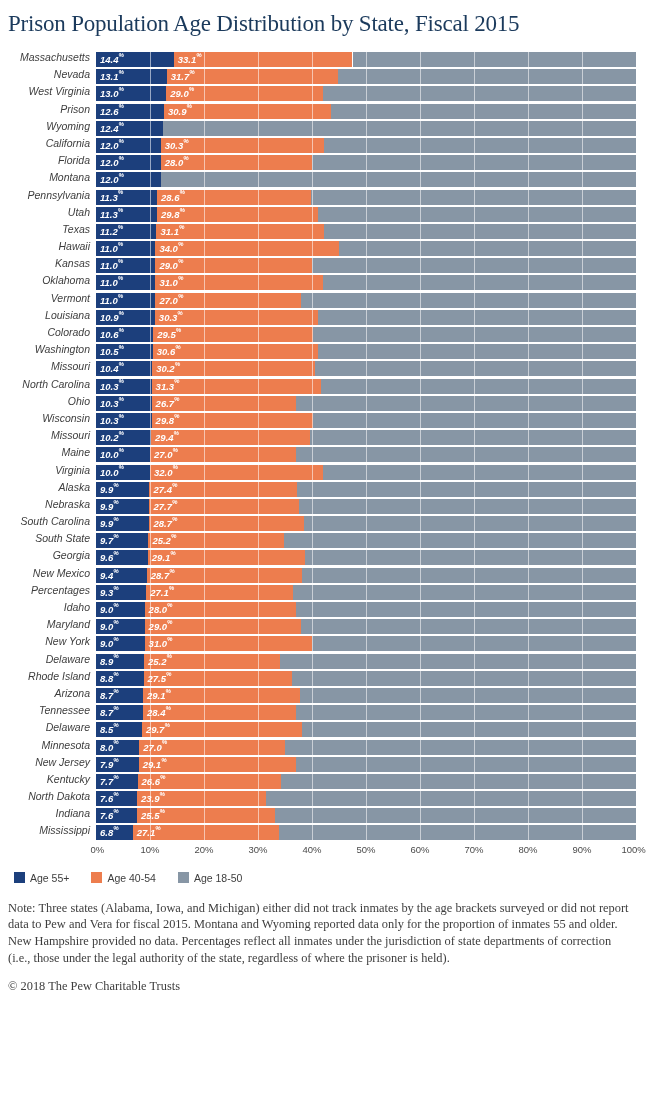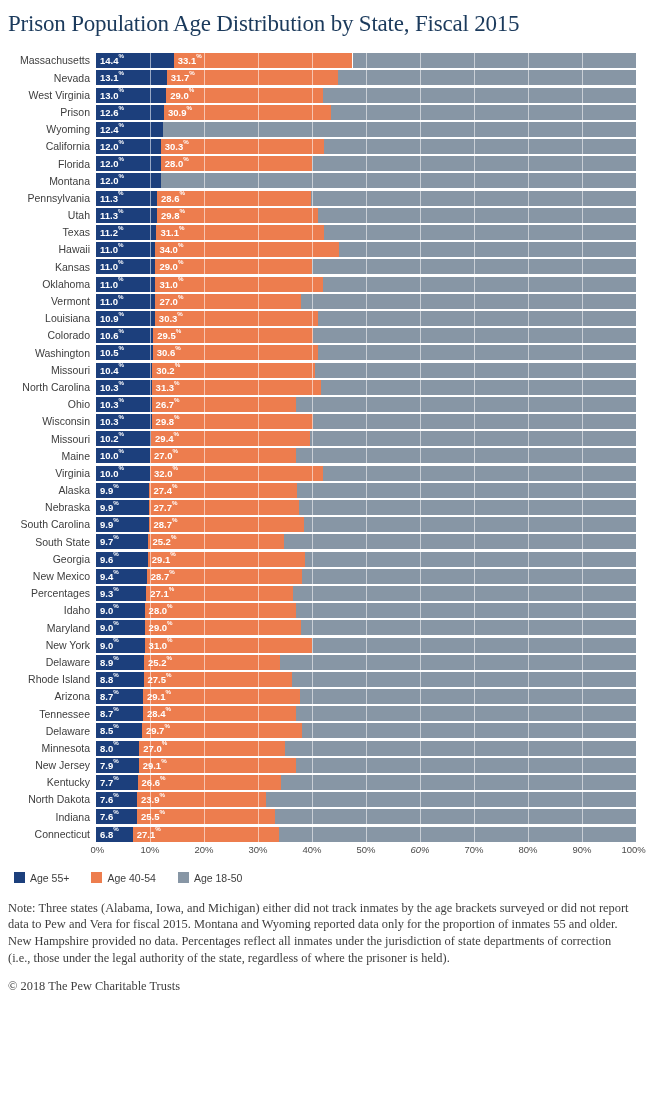--- a/index.html
+++ b/index.html
@@ -24,22 +24,23 @@
   #chart-area {
     position: relative;
     margin: 14px 0 0 0;
     padding: 0 14px 0 8px;
   }
   .rows {
     position: relative;
   }
   .row {
     display: flex;
-    align-items: center;
+    align-items: flex-start;
     height: 17.2px;
+    font-style: italic;
   }
   .row-label {
     width: 88px;
     text-align: right;
     padding-right: 6px;
     font-size: 10.5px;
     color: #3d3d3d;
     white-space: nowrap;
     line-height: 1;
   }
@@ -662,21 +663,21 @@
           <div class="seg s18" style="left: 33.1%; width: 66.9%;"></div>
           <div class="seg s40" style="left: 7.6%; width: 25.5%;">
             <span class="seg-label">25.5<sup>%</sup></span>
           </div>
           <div class="seg s55" style="left: 0%; width: 7.6%;">
             <span class="seg-label">7.6<sup>%</sup></span>
           </div>
         </div>
       </div>
       <div class="row">
-        <div class="row-label">Connecticut</div>
+        <div class="row-label">Mississippi</div>
         <div class="bars">
           <div class="seg s18" style="left: 33.9%; width: 66.1%;"></div>
           <div class="seg s40" style="left: 6.8%; width: 27.1%;">
             <span class="seg-label">27.1<sup>%</sup></span>
           </div>
           <div class="seg s55" style="left: 0%; width: 6.8%;">
             <span class="seg-label">6.8<sup>%</sup></span>
           </div>
         </div>
       </div>
@@ -694,21 +695,21 @@
     </div>
   <div id="axis">
     <div class="spacer"></div>
     <div class="ticks" id="ticks">
         <div class="tick" style="left: 0%; transform: translateX(-40%);">0%</div>
         <div class="tick" style="left: 10%;">10%</div>
         <div class="tick" style="left: 20%;">20%</div>
         <div class="tick" style="left: 30%;">30%</div>
         <div class="tick" style="left: 40%;">40%</div>
         <div class="tick" style="left: 50%;">50%</div>
-        <div class="tick" style="left: 60%; font-style: italic;">60%</div>
+        <div class="tick" style="left: 60%;">60%</div>
         <div class="tick" style="left: 70%;">70%</div>
         <div class="tick" style="left: 80%;">80%</div>
         <div class="tick" style="left: 90%;">90%</div>
         <div class="tick" style="left: 100%; transform: translateX(-60%);">100%</div>
       </div>
   </div>
 </div>
 
 <div id="legend">
     <div class="legend-item">

